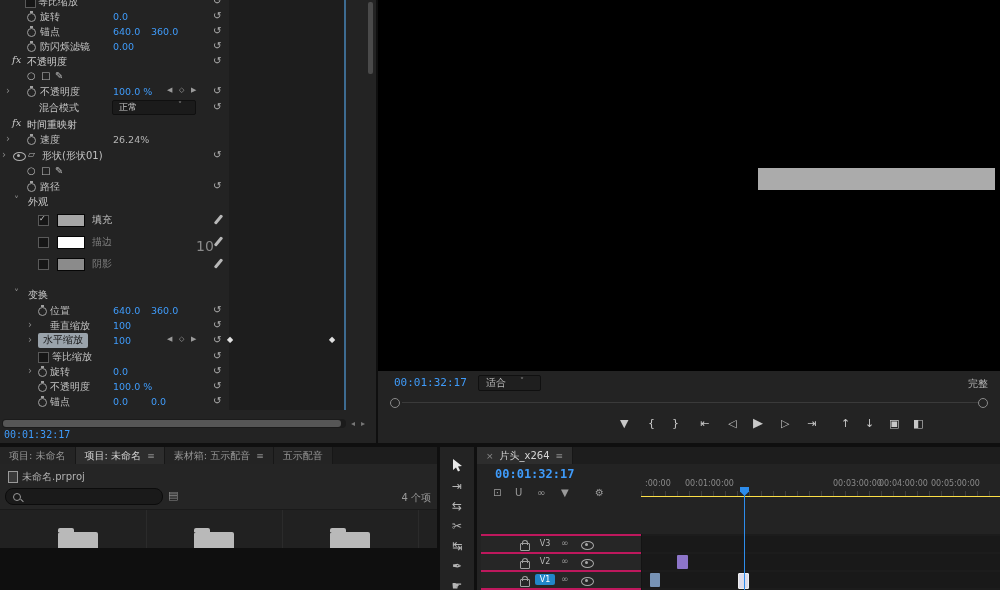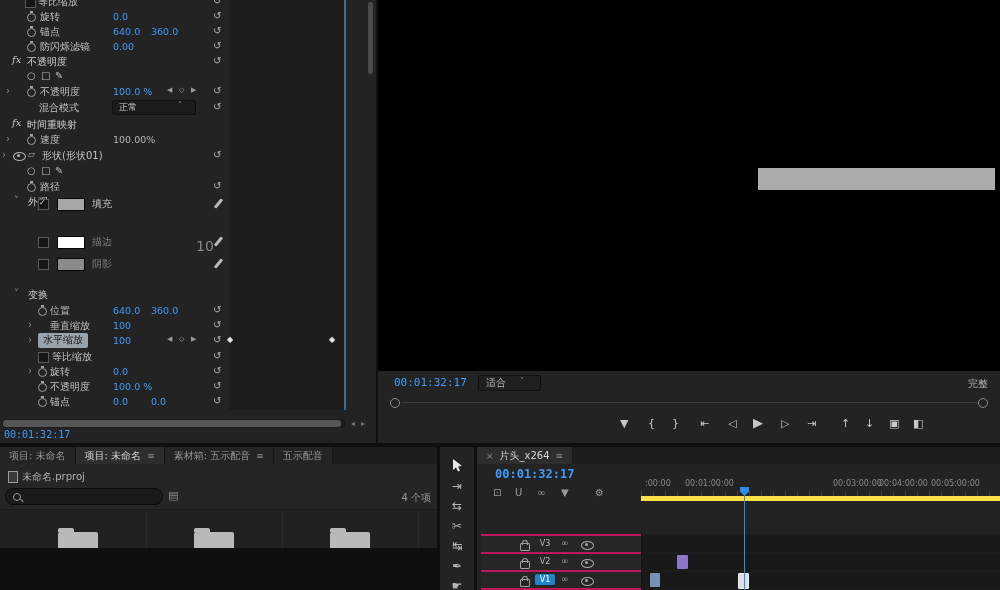--- a/index.html
+++ b/index.html
@@ -92,21 +92,21 @@
 
   
   .tools{left:440px;top:447px;width:34px;height:143px;background:#232323}
   .tool{position:absolute;left:0;width:34px;text-align:center;font-size:12px;color:#b5b5b5}
 
   
   .tl{left:477px;top:447px;width:523px;height:143px;background:#232323}
   .tl-tabs{position:absolute;left:0;top:0;right:0;height:17px;background:#1d1d1d;display:flex}
   .tl-tc{position:absolute;left:18px;top:20px;font-family:"DejaVu Sans Mono",monospace;font-size:12px;font-weight:bold;color:#3f9bfa}
   .tlbtn{position:absolute;top:40px;font-size:10px;color:#9a9a9a}
-  .tl-ruler{position:absolute;left:164px;top:29px;right:0;height:20px;border-bottom:5px solid #fde047}
+  .tl-ruler{position:absolute;left:164px;top:29px;right:0;height:20px;border-bottom:1px solid #fde047}
   .rl{position:absolute;top:3px;font-size:8px;color:#8a8a8a;white-space:nowrap}
   .tl-ticks{position:absolute;left:164px;top:44px;right:0;height:5px;
             background:repeating-linear-gradient(90deg,#3e3e3e 0 1px,transparent 1px 12px)}
   .tl-headerarea{position:absolute;left:4px;top:87px;width:164px;height:56px;background:#be185d}
   .trow{position:absolute;left:0;width:164px;height:16px;background:#262626}
   .lock{position:absolute;left:39px;top:7px;width:8px;height:6px;border:1px solid #a0a0a0;border-radius:1px}
   .lock::before{content:"";position:absolute;left:1px;top:-4px;width:4px;height:4px;border:1px solid #a0a0a0;border-bottom:none;border-radius:3px 3px 0 0}
   .tchip{position:absolute;left:54px;top:2px;min-width:14px;text-align:center;font-size:8px;color:#b8b8b8;padding:1px 3px;border-radius:2px}
   .tchip.on{background:#2186c9;color:#fff}
   .kfi{position:absolute;left:80px;top:2px;font-size:9px;color:#9a9a9a}
@@ -189,21 +189,21 @@
 
     <div class="ecrow" style="top:117px">
       <span class="fxi">fx</span>
       <span class="hlb">时间重映射</span>
     </div>
 
     <div class="ecrow" style="top:132px">
       <span class="ch">›</span>
       <span class="sw"></span>
       <span class="lb">速度</span>
-      <span class="vg">100.00%</span>
+      <span class="vg">26.24%</span>
     </div>
 
     <div class="ecrow" style="top:148px">
       <span class="ch" style="left:2px">›</span>
       <span class="eye"></span>
       <span class="shp">▱</span>
       <span class="shlb">形状(形状01)</span>
       <span class="rst">↺</span>
     </div>
 
@@ -217,21 +217,21 @@
       <span class="sw"></span>
       <span class="lb">路径</span>
       <span class="rst">↺</span>
     </div>
 
     <div class="ecrow" style="top:194px">
       <span class="seccaret">˅</span>
       <span class="seclb">外观</span>
     </div>
 
-    <div class="ecrow" style="top:196px;height:20px">
+    <div class="ecrow" style="top:212px;height:20px">
       <span class="cb on"></span>
       <span class="swatch sw-fill"></span>
       <span class="applb">填充</span>
       <span class="drp"></span>
     </div>
 
     <div class="ecrow" style="top:234px;height:20px">
       <span class="cb"></span>
       <span class="swatch sw-stroke"></span>
       <span class="applb lbdim">描边</span>

